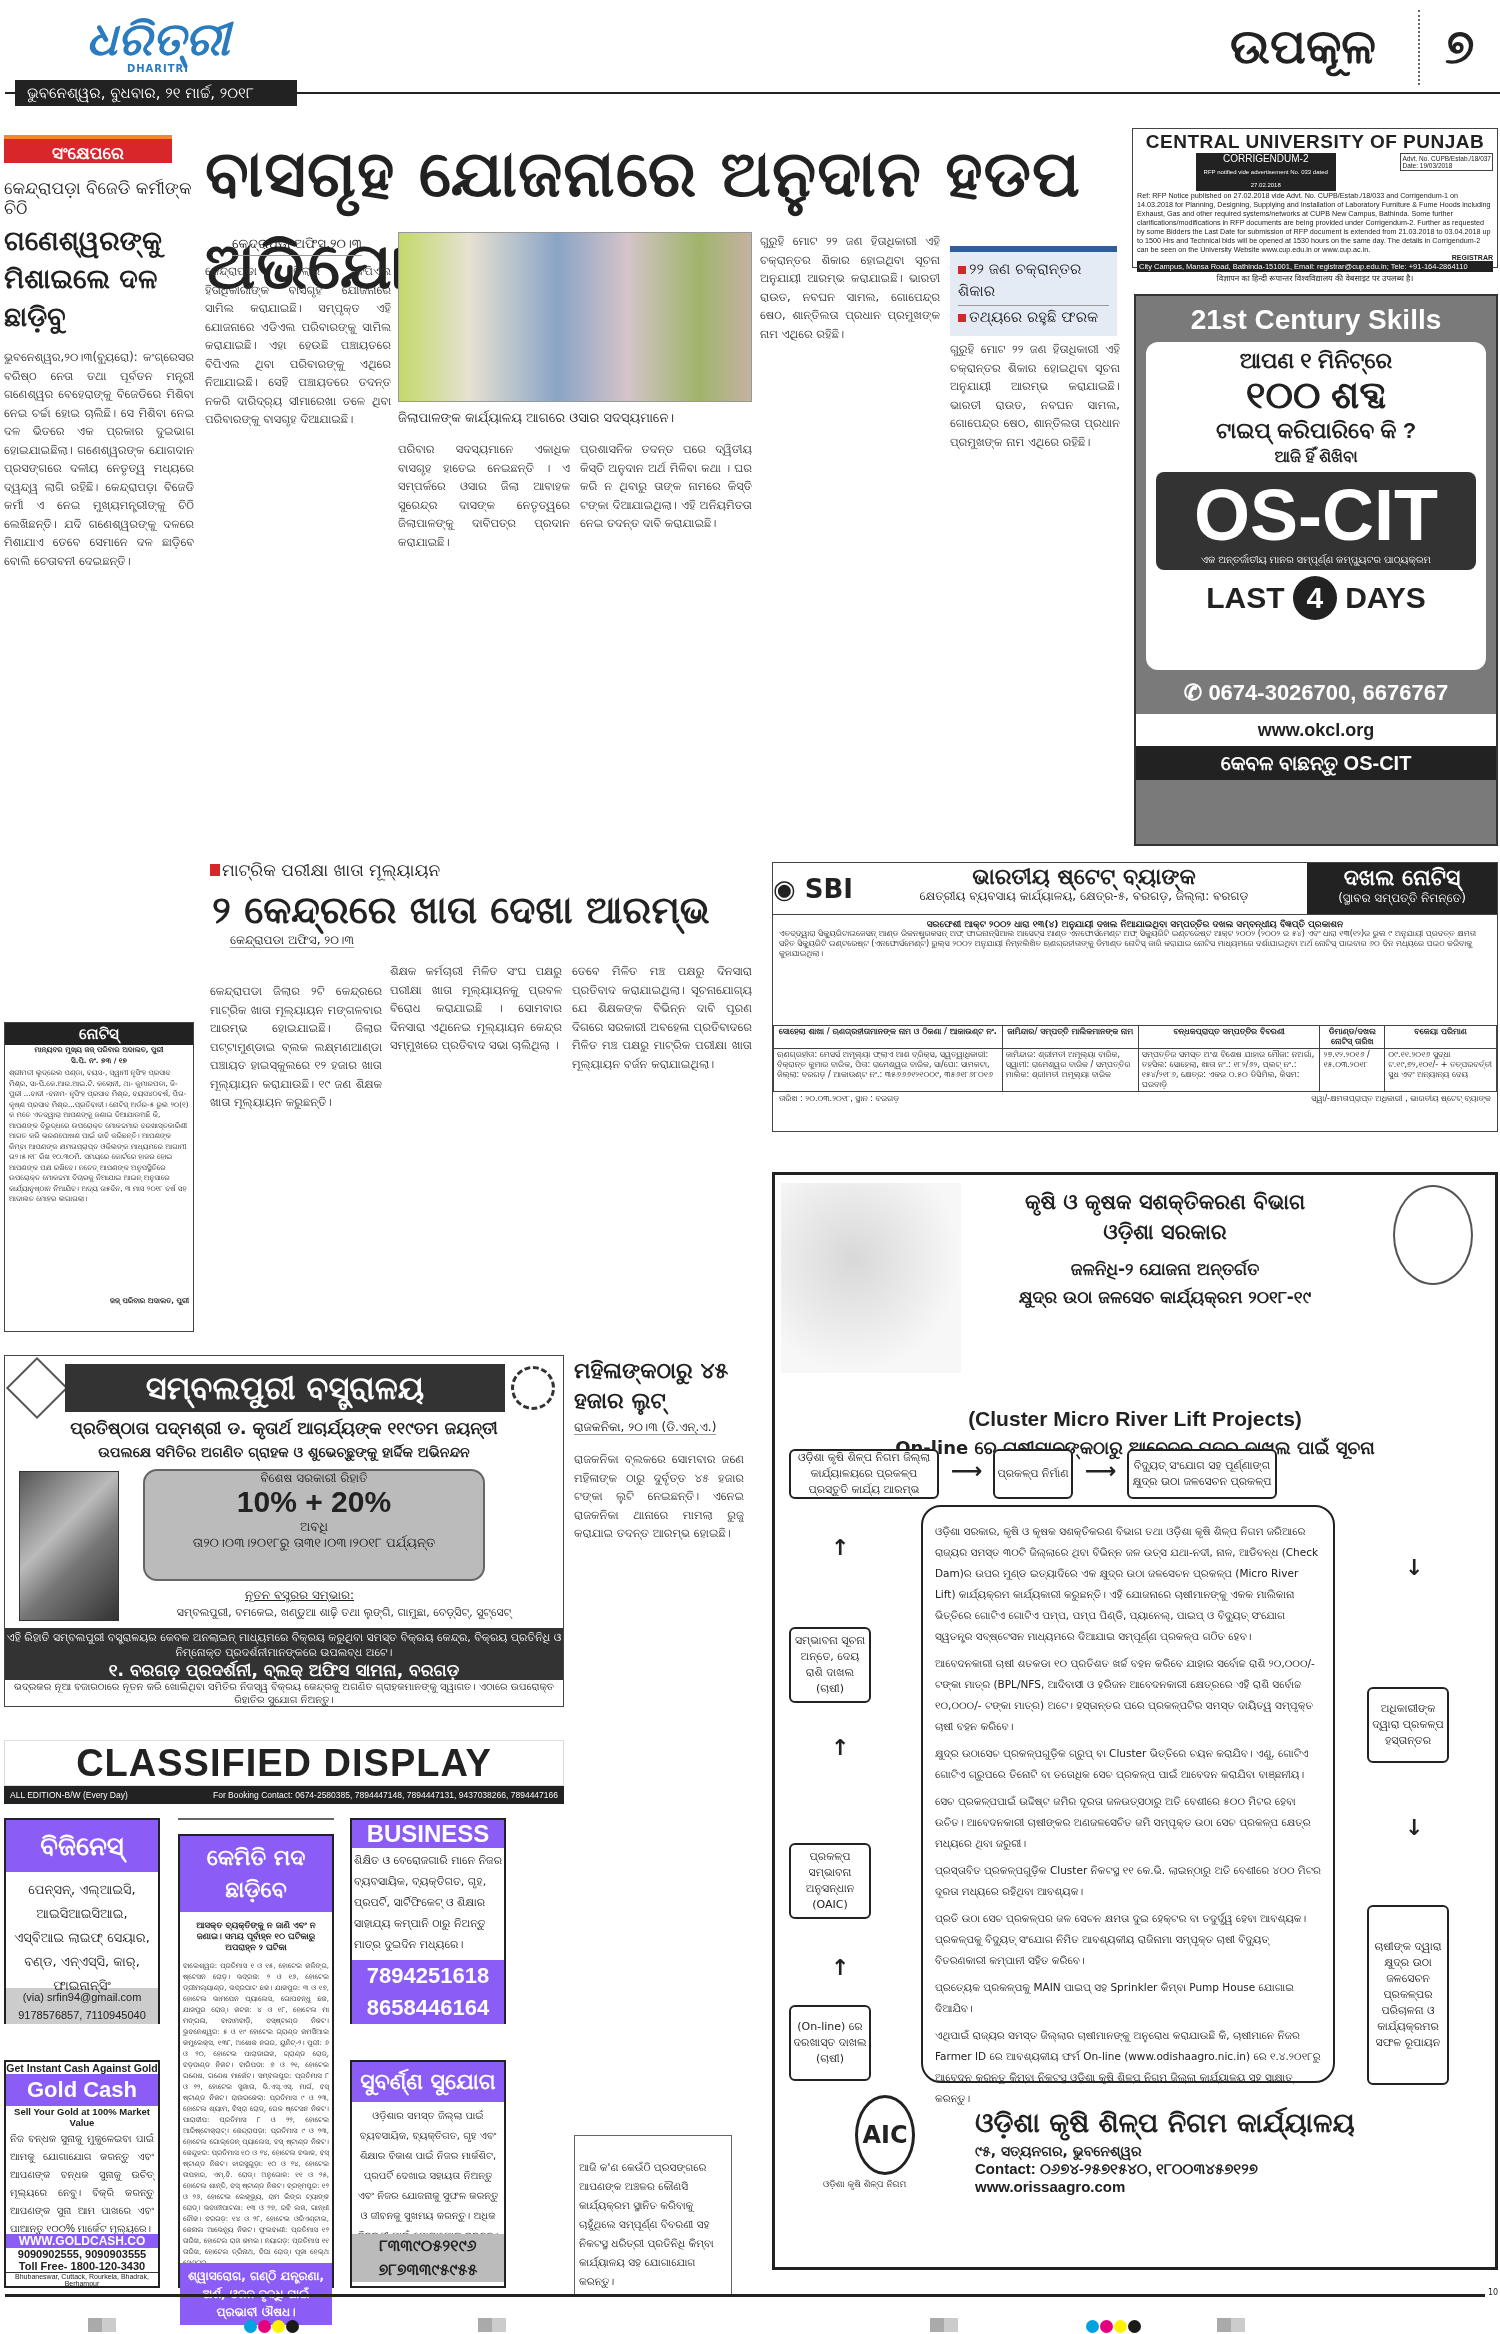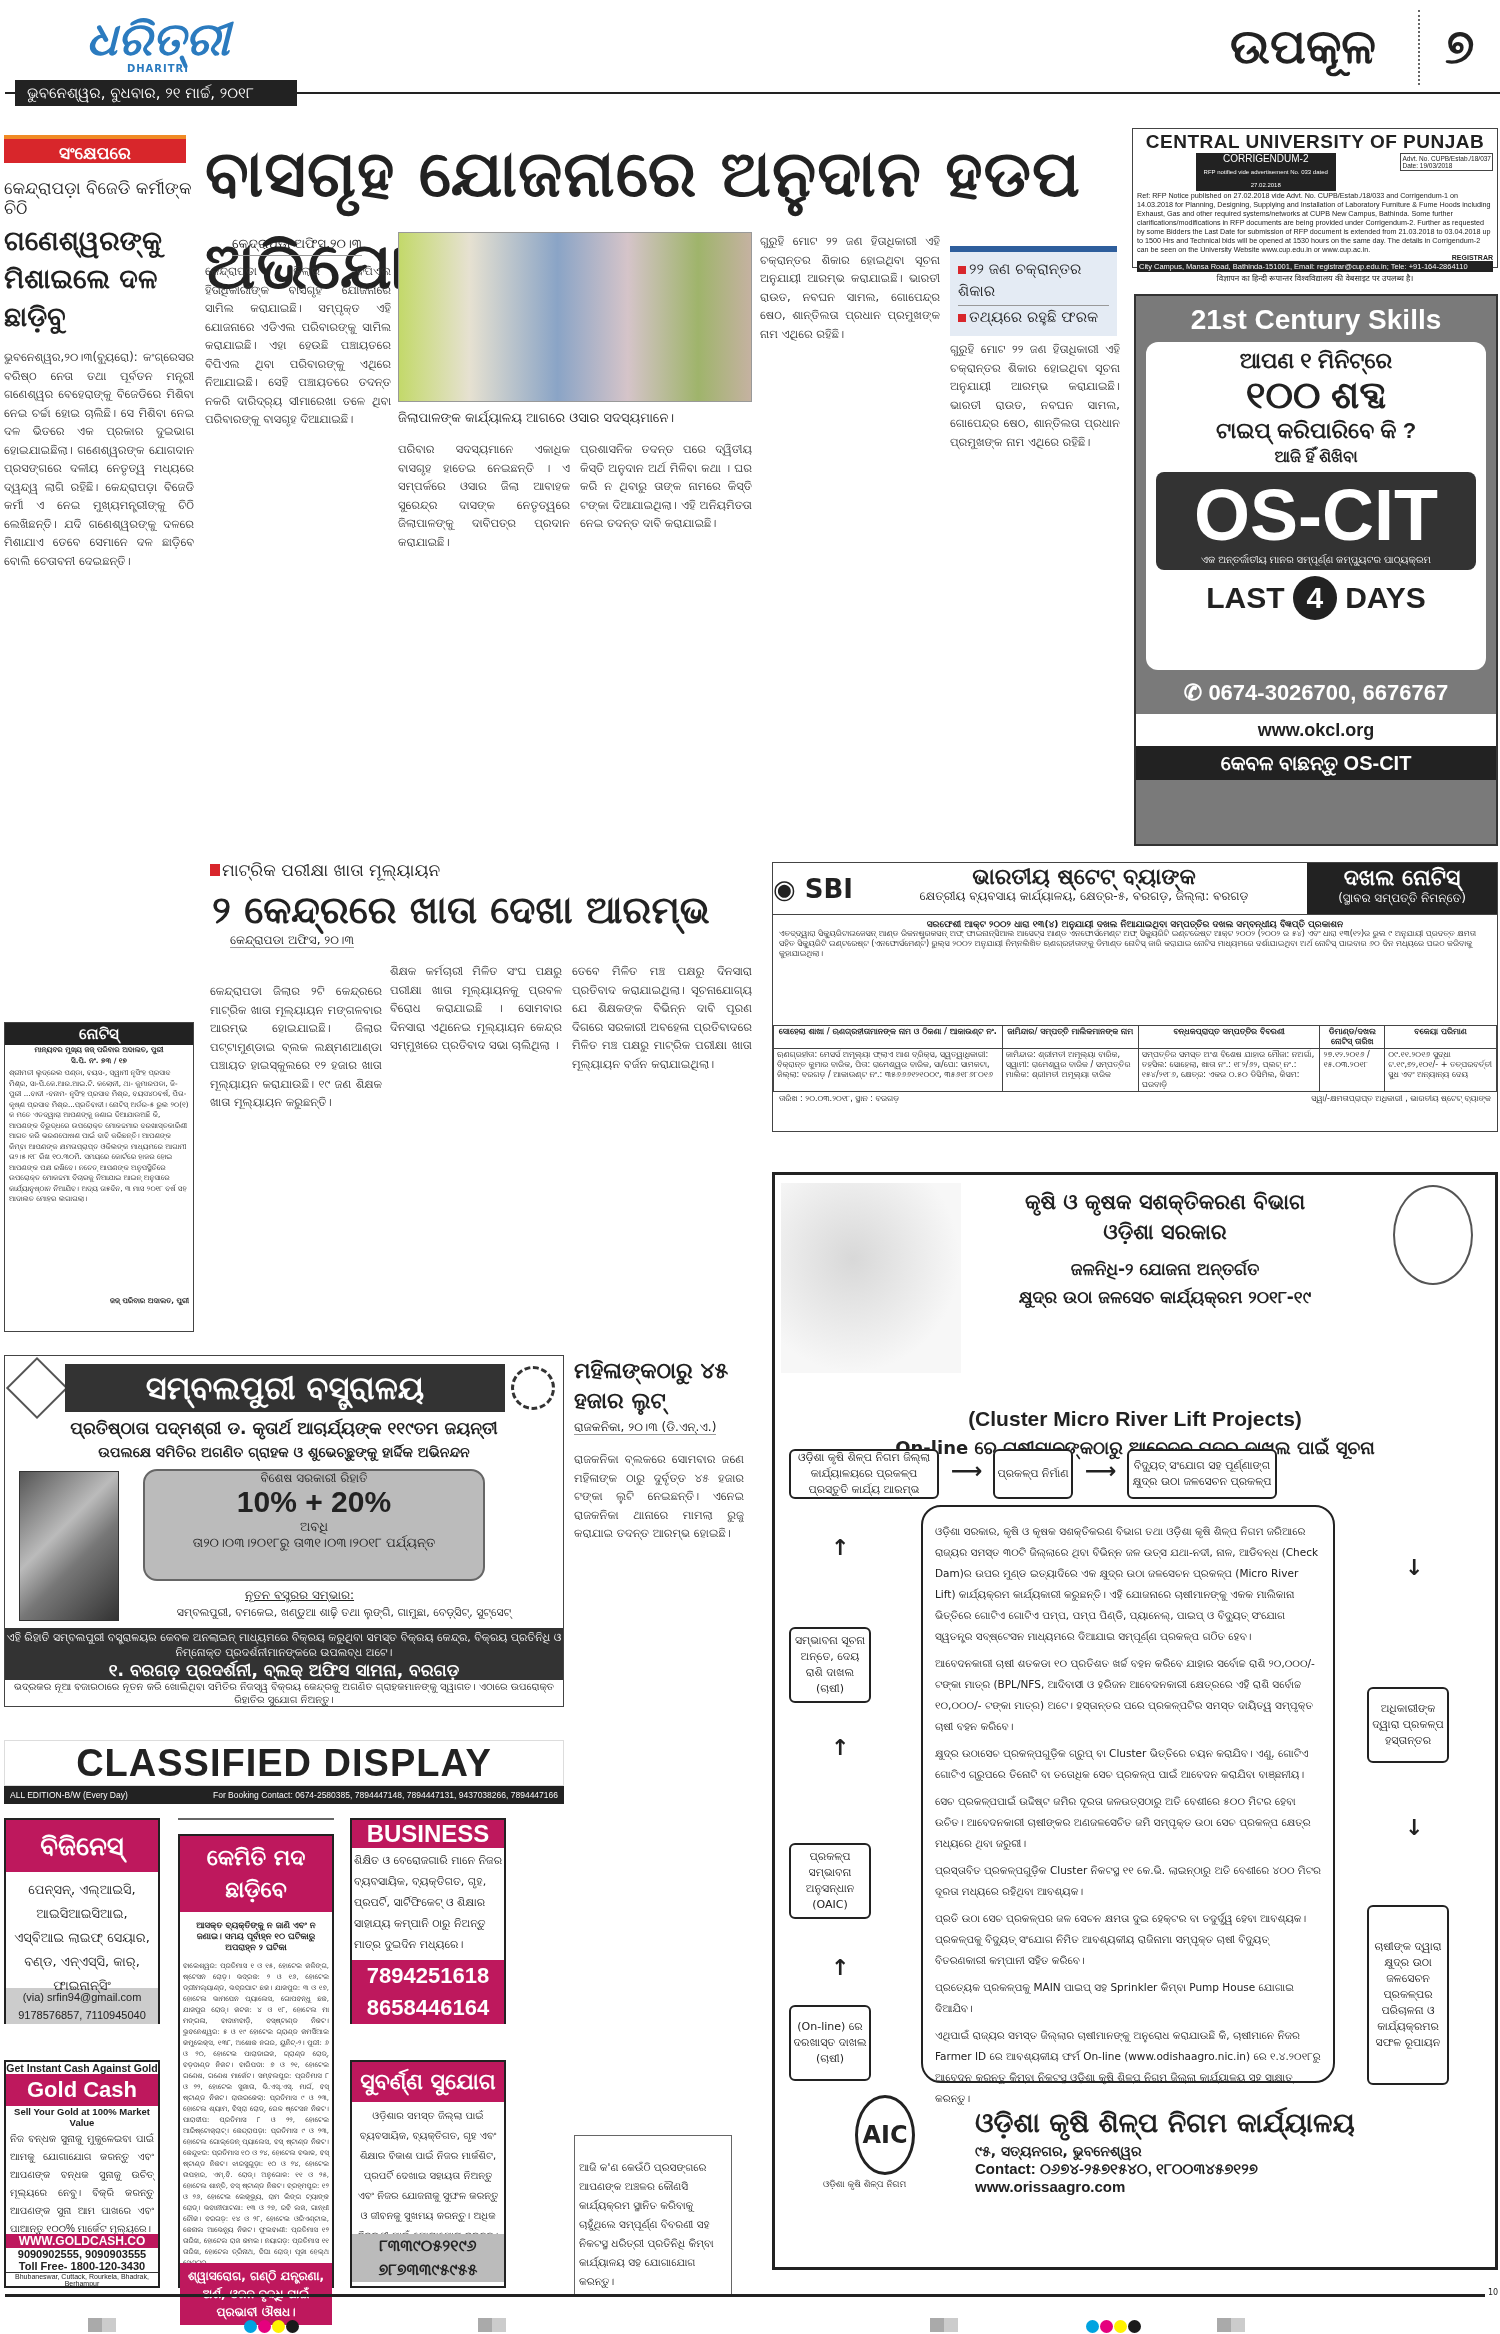--- a/index.html
+++ b/index.html
@@ -5,21 +5,21 @@
 *{box-sizing:border-box;margin:0;padding:0}
 body{width:1500px;height:2334px;background:#fff;font-family:"DejaVu Sans",sans-serif;color:#222;position:relative;overflow:hidden}
 .abs{position:absolute}
 .masthead-logo{left:78px;top:14px;width:160px;height:70px;color:#2b7bbf;font-size:46px;font-weight:bold;font-style:italic;line-height:50px;text-align:center}
 .masthead-logo small{display:block;font-size:10px;font-style:normal;letter-spacing:1px;line-height:10px;color:#2b7bbf}
 .dateline-bar{left:15px;top:80px;width:282px;height:26px;background:#222;color:#fff;font-size:15px;line-height:26px;padding-left:12px}
 .top-rule{left:5px;top:92px;width:1495px;height:2px;background:#222}
 .section-title{left:1230px;top:18px;width:200px;font-size:48px;font-weight:bold;color:#222}
 .page-num{left:1445px;top:18px;font-size:48px;font-weight:bold}
 .page-sep{left:1418px;top:10px;height:75px;border-left:2px dotted #666}
-.sum-tag{left:4px;top:135px;width:182px;height:28px;background:#d8262b;color:#fff;font-weight:bold;font-size:17px;line-height:28px;text-align:center;border-top:4px solid #f08a24}
+.sum-tag{left:4px;top:135px;width:168px;height:28px;background:#d8262b;color:#fff;font-weight:bold;font-size:17px;line-height:28px;text-align:center;border-top:4px solid #f08a24}
 .col-text{font-size:11.5px;line-height:18.5px;color:#333;text-align:justify}
 .lefthead{left:4px;top:178px;width:190px}
 .lefthead .kicker{font-size:17px;margin-bottom:4px}
 .lefthead .h{font-size:27px;line-height:38px;font-weight:bold}
 .main-head{left:205px;top:128px;width:900px;font-size:64px;font-weight:bold;line-height:92px;letter-spacing:1px}
 .photo{left:398px;top:340px;width:354px;height:125px;background:linear-gradient(90deg,#c3d96a 0%,#e6e1d1 20%,#8aa4c6 45%,#d5c4c9 65%,#9fb46b 85%,#c5b2a1 100%);border:1px solid #999}
 .highlight-box{left:950px;top:246px;width:167px;height:90px;background:#e4ebf4;border-top:6px solid #2e5e9c;padding:6px 8px}
 .highlight-box .bl{font-size:15px;line-height:22px}
 .highlight-box .bl::before{content:"";display:inline-block;width:8px;height:8px;background:#d8262b;margin-right:3px}
 .box{border:1px solid #444}
@@ -85,21 +85,21 @@
 .samba .offer .d{font-size:13px}
 .samba .nutan{left:240px;top:232px;font-size:12px;text-decoration:underline}
 .samba .items{left:124px;top:250px;width:430px;font-size:11px;text-align:center}
 .samba .dark1{left:0;top:272px;width:558px;height:52px;background:#333;color:#fff;text-align:center;font-size:11px;line-height:15px;padding-top:2px}
 .samba .dark1 .big{font-size:17px;font-weight:bold;line-height:20px}
 .samba .foot{left:0;top:324px;width:558px;text-align:center;font-size:10px;line-height:13px}
 .classified{left:4px;top:1740px;width:560px;height:64px;font-family:"Liberation Sans",sans-serif}
 .classified .t{font-size:38px;font-weight:bold;letter-spacing:1px;text-align:center;line-height:44px;border:1px solid #ddd}
 .classified .bar{background:#222;color:#fff;font-size:8.5px;line-height:18px;display:flex;justify-content:space-between;padding:0 6px}
 .cbox{border:2px solid #222;text-align:center}
-.cbox .dh{background:#be185d;color:#fff;font-weight:bold}
+.cbox .dh{background:#8b5cf6;color:#fff;font-weight:bold}
 .nenot{left:4px;top:1022px;width:190px;height:310px;border:1px solid #444;font-size:7.2px;line-height:10.5px}
 .nenot .h{background:#222;color:#fff;text-align:center;font-size:15px;font-weight:bold;line-height:22px}
 .mahila-box{left:574px;top:2135px;width:158px;height:160px;border:1px solid #666;text-align:left;font-size:10.5px;line-height:19px;padding:22px 4px}
 .bottom-rule{left:5px;top:2294px;width:1480px;height:3px;background:#222}
 .regmarks{top:2318px}
 .dot{display:inline-block;width:13px;height:13px;border-radius:50%;margin-right:1px}
 .gray{width:28px;height:14px;background:linear-gradient(90deg,#aaa 50%,#ccc 50%)}
 </style>
 </head>
 <body>

